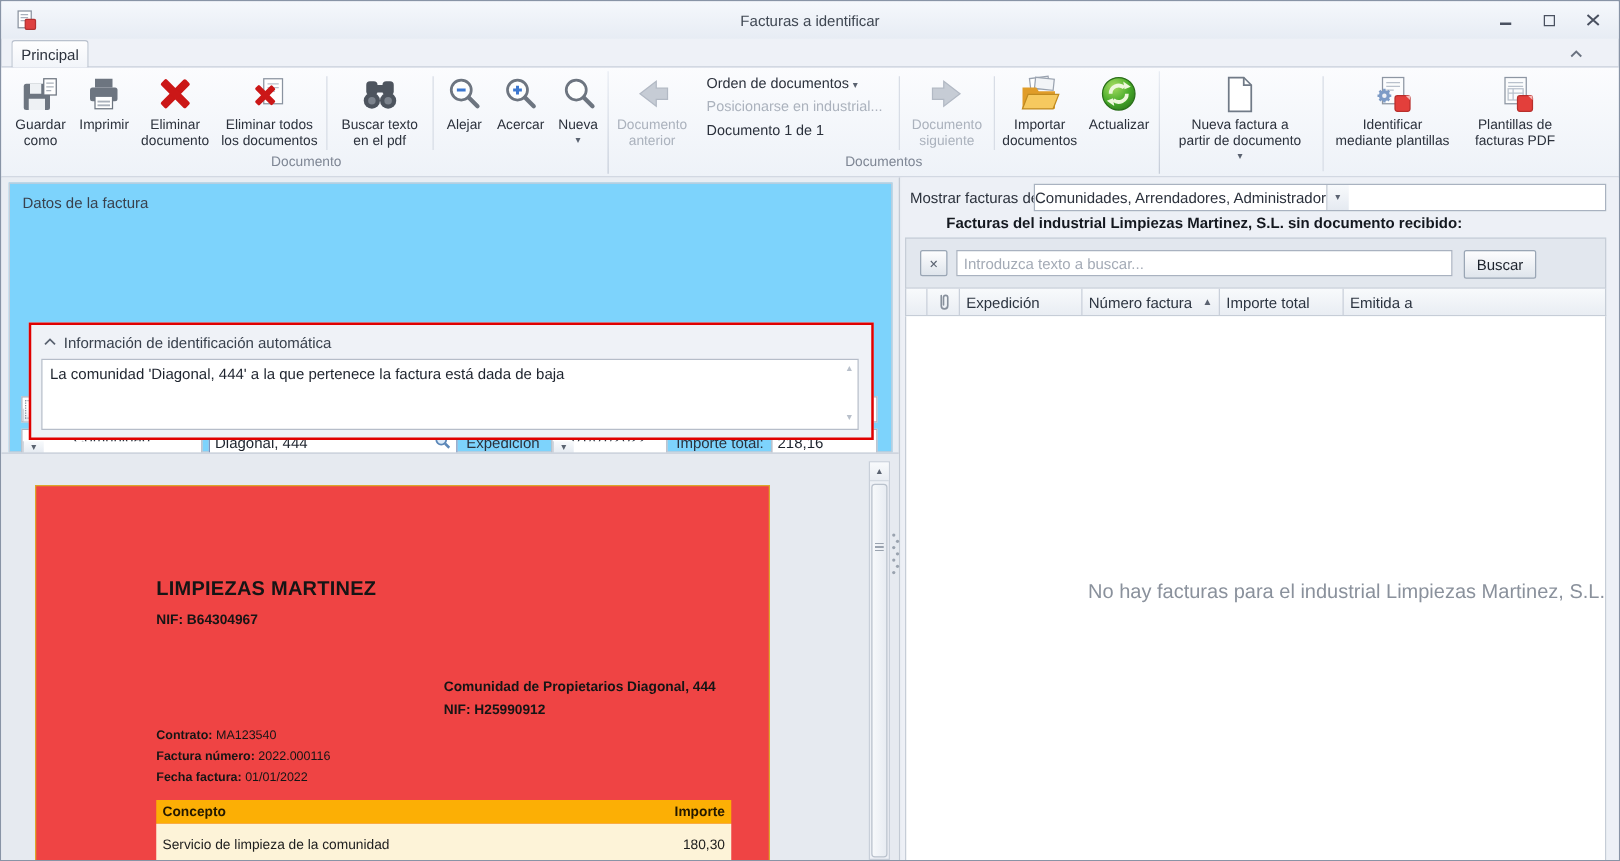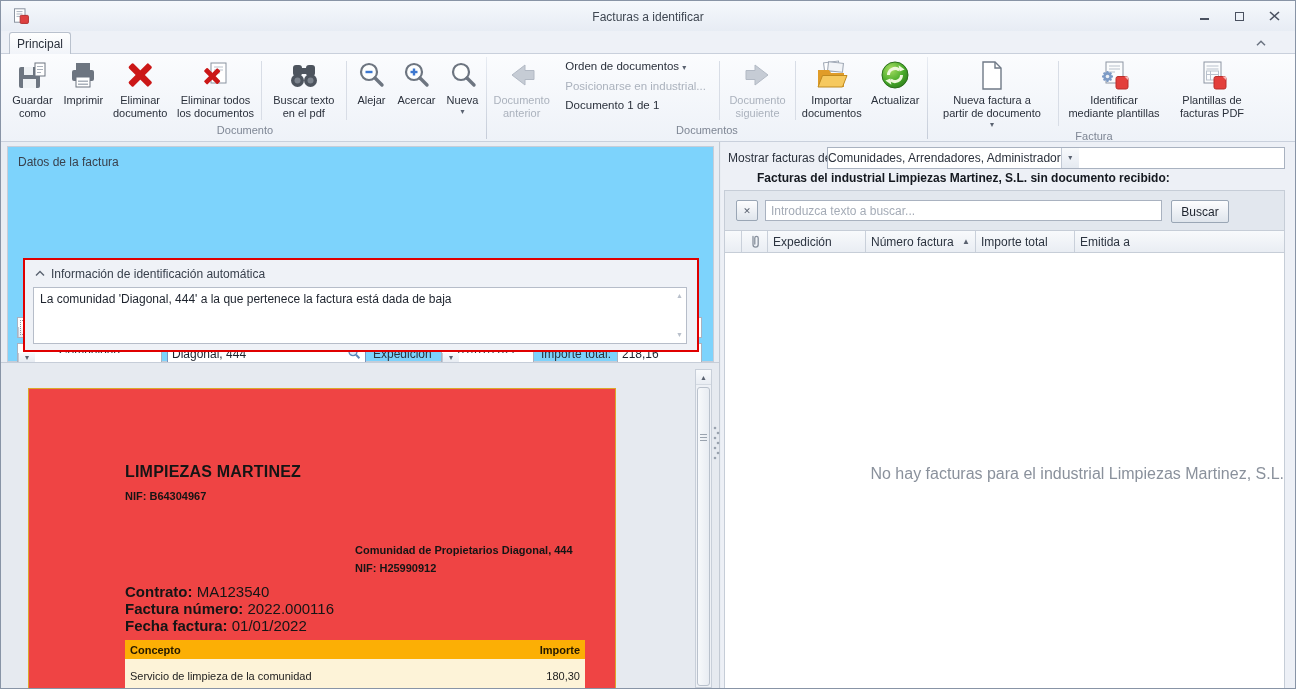--- a/index.html
+++ b/index.html
@@ -68,21 +68,21 @@
   .redbox .grpcap{position:absolute;left:26px;top:7px;font-size:12px;color:#39414d;}
   .grpcaret{position:absolute;left:10px;top:10px;}
   .infotext{position:absolute;left:8px;top:27px;right:10px;height:57px;background:#fff;
             border:1px solid #b6bdc9;font-size:12px;color:#1d232d;padding:4px 20px 4px 6px;}
   .mini-arrow{position:absolute;right:3px;font-size:7px;color:#b9c0cb;line-height:8px;}
   
   .pdfarea{position:absolute;left:0;top:220px;right:0;bottom:0;background:#e6eaf0;border-top:1px solid #c6cdd8;}
   .page{position:absolute;left:27px;top:25px;width:588px;bottom:-1px;background:#ef4444;border:1px solid #dca62a;}
   .doc-company{position:absolute;left:96px;top:74px;font-size:16px;font-weight:bold;color:#151515;letter-spacing:.2px;}
   .doc-b11{position:absolute;font-size:11px;font-weight:bold;color:#151515;}
-  .doc-row{position:absolute;left:96px;font-size:15px;color:#151515;}
+  .doc-row{position:absolute;left:96px;font-size:10px;color:#151515;}
   .doc-row b{font-weight:bold;}
   .doctable{position:absolute;left:96px;top:251px;width:460px;bottom:0;}
   .dochead{height:19px;background:#fcaf05;display:flex;justify-content:space-between;align-items:center;
            padding:0 5px;font-size:11px;font-weight:bold;color:#231800;}
   .docbody{position:absolute;left:0;right:0;top:19px;bottom:0;background:#fdf3d8;}
   .docline{display:flex;justify-content:space-between;padding:11px 5px 0;font-size:11px;color:#1d1d1d;}
   
   .vsb{position:absolute;left:694px;top:6px;width:17px;bottom:0;background:#eef1f6;border:1px solid #c8cfd9;}
   .vsb-up{height:15px;border-bottom:1px solid #d4dae2;display:flex;align-items:center;justify-content:center;
           font-size:7px;color:#5a6270;background:linear-gradient(#f8fafc,#e9edf3);}
@@ -342,21 +342,20 @@
             <path d="M9.5 6 h12 M9.5 9 h12" stroke="#b9c1cc" stroke-width="1" fill="none"></path>
             <rect x="9.5" y="11" width="12" height="9" fill="none" stroke="#b9c1cc"></rect>
             <path d="M9.5 14.5 h12 M13.5 11 v9" stroke="#b9c1cc" fill="none"></path>
             <rect x="17" y="16.5" width="12" height="12.5" rx="2" fill="#e33f3b" stroke="#b82f2c"></rect>
             <path d="M25.5 16.5 h3.5 v3.5 z" fill="#f6b9b7"></path>
           </svg>
           <span class="lbl">Plantillas de
 facturas PDF</span>
         </div>
       </div>
-      <div class="rcap">Factura</div>
     </div>
   </div>
 
   <div class="content">
 
     <div class="leftpanel">
       <div class="datos">
         <div class="paneltitle" style="left:10px;top:8px">Datos de la factura</div>
       </div>
 

